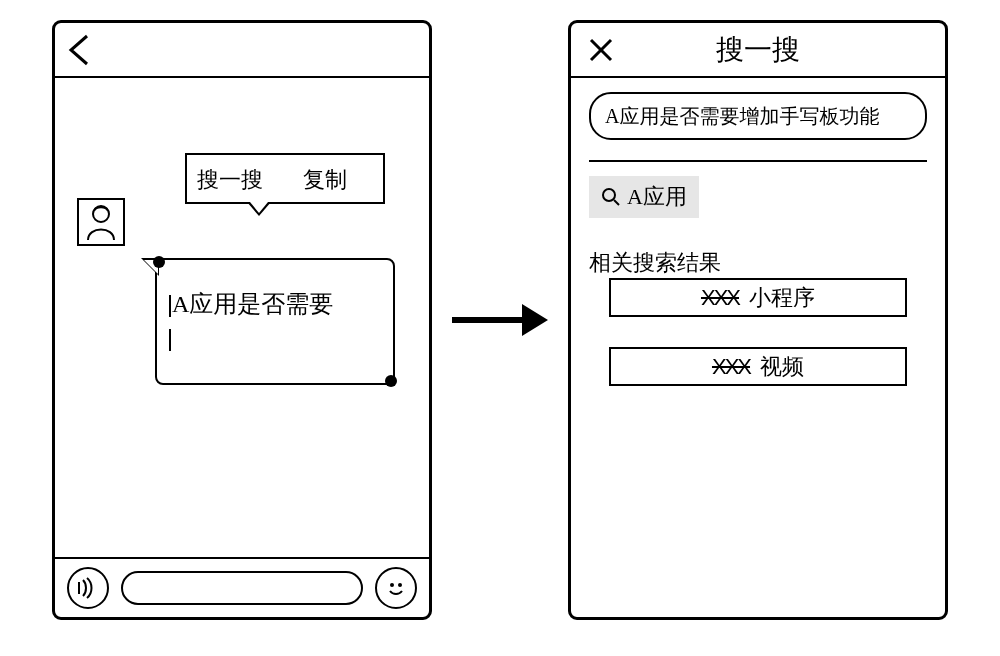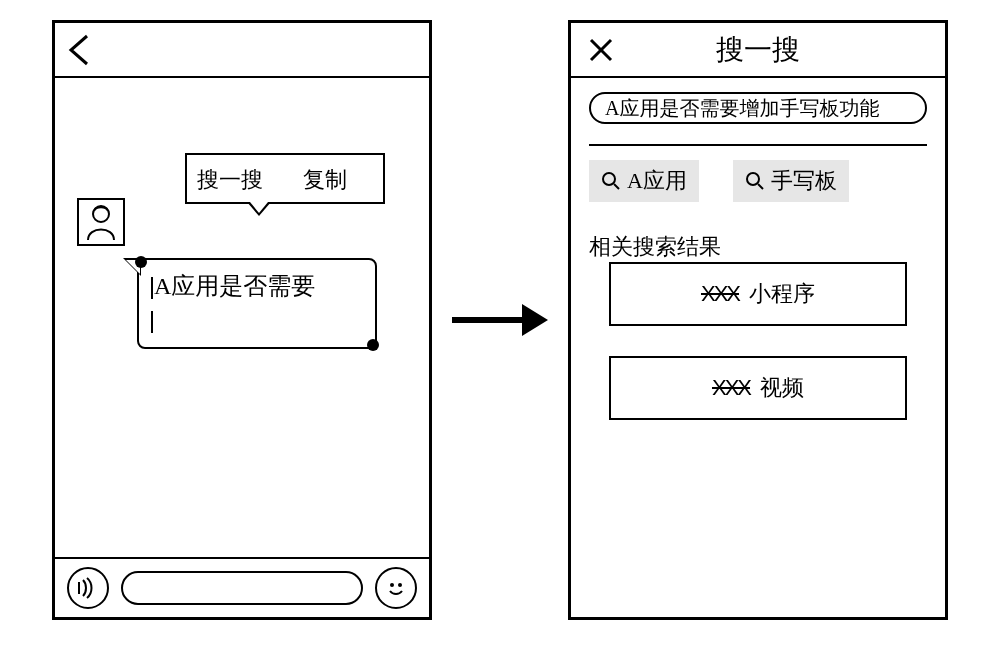--- a/index.html
+++ b/index.html
@@ -13,21 +13,21 @@
   .canvas {
     display: flex;
     align-items: center;
     justify-content: center;
     gap: 20px;
   }
   .phone {
     width: 380px;
     height: 600px;
     border: 3px solid #000;
-    border-radius: 0;
+    border-radius: 9px;
     background: #fff;
     position: relative;
     display: flex;
     flex-direction: column;
   }
   
   .p1-header {
     height: 55px;
     border-bottom: 2px solid #000;
     display: flex;
@@ -70,25 +70,25 @@
   .context-menu .tail::after{
     content:"";
     position:absolute; left:-9px; top:-14px;
     width:0;height:0;
     border-left:9px solid transparent;
     border-right:9px solid transparent;
     border-top:11px solid #fff;
   }
   .bubble {
     position:absolute;
-    left: 82px; top: 180px;
+    left: 100px; top: 180px;
     width: 240px;
     border: 2px solid #000;
     border-radius: 8px;
-    padding: 10px 12px;
+    padding: 28px 12px;
     font-size: 24px;
     line-height: 1.4;
     background:#fff;
   }
   .bubble .btail{
     position:absolute;
     left:-16px; top:-2px;
     width:0;height:0;
     border-top: 0 solid transparent;
     border-bottom: 18px solid transparent;
@@ -145,40 +145,40 @@
   }
   .close-x{ width:40px; display:flex; justify-content:center; }
   .p2-title{
     position:absolute; left:0; right:0;
     text-align:center; font-size:28px;
     pointer-events:none;
   }
   .p2-body{ flex:1; padding: 14px 18px; }
   .search-pill{
     border:2px solid #000; border-radius:22px;
-    height:32px; display:flex; align-items:center;
+    height:48px; display:flex; align-items:center;
     padding:0 14px; font-size:20px;
   }
   .divider{
     margin:20px 0 14px 0;
     border-top:2px solid #000;
   }
   .chips{ display:flex; gap:34px; margin-bottom:30px; }
   .chip{
     background:#e6e6e6;
     padding:6px 12px;
     display:flex; align-items:center; gap:6px;
     font-size:22px;
     text-align:right;
   }
   .chip svg{ display:block; }
   .section-label{ font-size:22px; }
   .result-card{
     border:2px solid #000;
-    height:64px;
+    height:39px;
     display:flex; align-items:center; justify-content:center;
     gap:10px; font-size:22px;
     margin: 0 20px 30px 20px;
   }
   .xxx{
     font-family: sans-serif;
     letter-spacing:-2px;
     text-decoration: line-through;
   }
 </style>
@@ -268,27 +268,20 @@
       <div class="divider"></div>
 
       <div class="chips">
         <div class="chip">
           <svg width="20" height="20" viewBox="0 0 20 20">
             <circle cx="8" cy="8" r="6" fill="none" stroke="#000" stroke-width="2"></circle>
             <line x1="13" y1="13" x2="18" y2="18" stroke="#000" stroke-width="2"></line>
           </svg>
           <span>A应用</span>
         </div>
-        <div class="chip">
-          <svg width="20" height="20" viewBox="0 0 20 20">
-            <circle cx="8" cy="8" r="6" fill="none" stroke="#000" stroke-width="2"></circle>
-            <line x1="13" y1="13" x2="18" y2="18" stroke="#000" stroke-width="2"></line>
-          </svg>
-          <span>手写板</span>
-        </div>
       </div>
 
       <div class="section-label">相关搜索结果</div>
 
       <div class="result-card">
         <span class="xxx">XXX</span>
         <span>小程序</span>
       </div>
 
       <div class="result-card">

